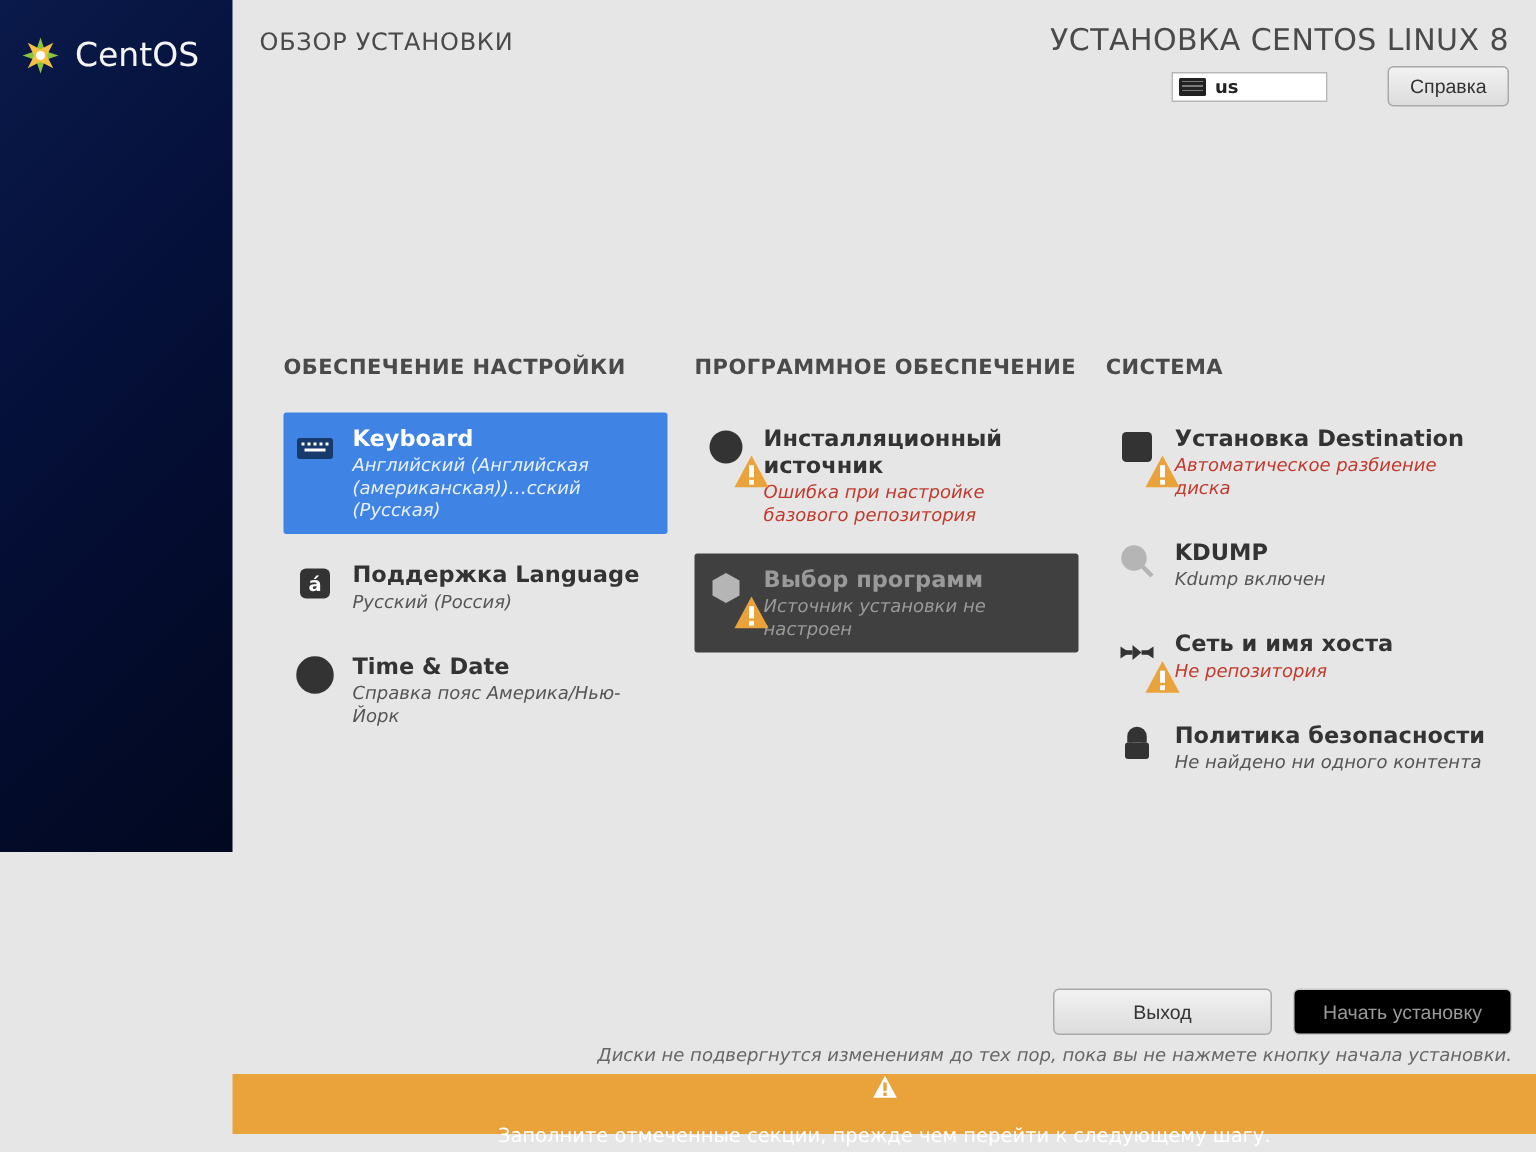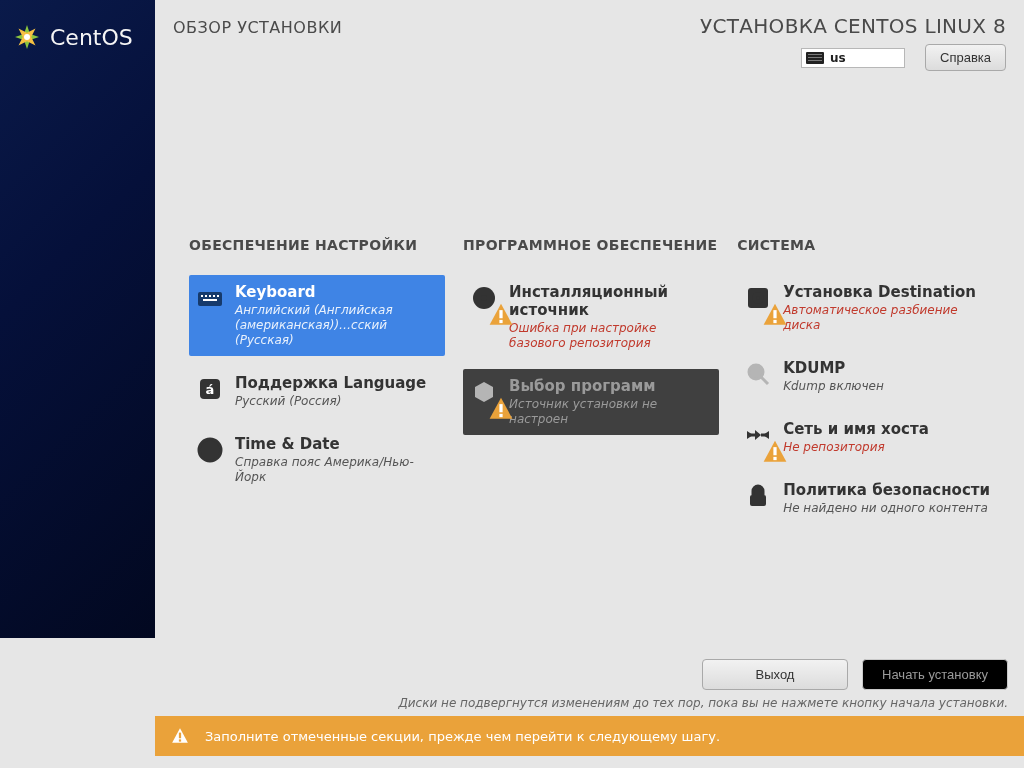--- a/index.html
+++ b/index.html
@@ -1,27 +1,27 @@
 <!DOCTYPE html>
 <html><head>
 <meta charset="utf-8">
 <style>
   * { box-sizing: border-box; margin: 0; padding: 0; }
   html, body { width: 1024px; height: 768px; overflow: hidden; font-family: "DejaVu Sans", "Liberation Sans", Arial, sans-serif; }
   .root { display: flex; width: 1024px; height: 768px; background: #e6e6e6; }
-  .sidebar { width: 155px; height: 638px; background: linear-gradient(135deg, #0a1a4a 0%, #05103a 40%, #020820 100%); position: relative; }
+  .sidebar { width: 155px; height: 568px; background: linear-gradient(135deg, #0a1a4a 0%, #05103a 40%, #020820 100%); position: relative; }
   .sidebar .logo { display:flex; align-items:center; gap:8px; padding: 22px 12px; color:#f5f5f5; font-size:22px; font-weight:400; }
   .logo-swirl { width:30px; height:30px; position:relative; }
   .logo-swirl svg { width:30px; height:30px; }
   .main { flex:1; height:756px; position:relative; display:flex; flex-direction:column; }
   .topbar { display:flex; justify-content:space-between; align-items:flex-start; padding: 14px 18px 6px 18px; }
   .topbar-left { font-size:16px; color:#4a4a4a; letter-spacing:0.5px; font-weight:400; padding-top:4px;}
   .topbar-right { text-align:right; }
   .install-title { font-size:20px; color:#4a4a4a; letter-spacing:0.3px; margin-bottom:6px;}
-  .under-title { display:flex; align-items:center; justify-content:flex-end; gap:20px;}
+  .under-title { display:flex; align-items:center; justify-content:flex-end; gap:40px;}
   .kbd-box { background:#fff; border:1px solid #b7b7b7; padding:2px 6px 2px 4px; display:inline-flex; align-items:center; gap:6px; width:104px; font-size:12px; font-weight:bold; color:#222;}
   .kbd-ico { width:18px; height:12px; background:#222; border-radius:1px; position:relative; }
   .kbd-ico::after{ content:""; position:absolute; inset:2px; background: repeating-linear-gradient(to bottom,#fff 0 1px,#222 1px 3px); opacity:.4;}
   .help-btn { background:linear-gradient(#f2f2f2,#dcdcdc); border:1px solid #a9a9a9; border-radius:4px; padding:5px 14px; font-size:13px; color:#333; cursor:pointer;}
   .columns { display:flex; gap:18px; padding: 160px 18px 0 34px; }
   .col { flex:1; }
   .col-system{ flex:1.05;}
   .col h2 { font-size:14px; color:#4a4a4a; letter-spacing:0.3px; font-weight:700; margin-bottom:22px;}
   .spoke { display:flex; align-items:flex-start; gap:10px; padding:8px 10px 8px 6px; margin-bottom:10px; border-radius:2px; cursor:pointer; min-height:48px;}
   .spoke .ico { width:30px; height:30px; flex:0 0 30px; display:flex; align-items:center; justify-content:center; position:relative;}
@@ -36,21 +36,21 @@
   .spoke.disabled .title { color:#9a9a9a;}
   .spoke.disabled .sub { color:#9a9a9a;}
   .sub.err { color:#c13a2d; }
   .warn-badge { position:absolute; right:-4px; bottom:-4px; width:15px; height:15px; }
   .warn-badge svg{ width:15px; height:15px;}
   .footer { position:absolute; left:0; right:0; bottom:38px; padding: 0 16px 8px 12px; }
   .btnrow { display:flex; justify-content:flex-end; gap:14px; margin-bottom:6px;}
   .btn { background:linear-gradient(#f2f2f2,#dcdcdc); border:1px solid #a9a9a9; border-radius:4px; padding:7px 0; width:146px; font-size:13px; color:#333; cursor:pointer; text-align:center;}
   .btn.disabled { color:#9a9a9a; background:#000000; border-color:#c9c9c9; cursor:default;}
   .disclaimer { text-align:right; font-size:12px; font-style:italic; color:#666;}
-  .warnbar { position:absolute; left:0; right:0; bottom:0; height:40px; background:#eaa23a; display:flex; align-items:center; gap:16px; padding:0 16px; color:#fff; font-size:13px;}
+  .warnbar { position:absolute; left:0; right:0; bottom:0; height:40px; background:#eaa23a; display:flex; align-items:center; gap:16px; padding:0 16px; color:#fff; font-size:13px;flex-direction:column;}
   .warnbar .tri { width:18px; height:18px; }
   .ico-dark path, .ico-dark rect, .ico-dark circle, .ico-dark polygon { fill:#333; }
   .ico-grey path, .ico-grey rect, .ico-grey circle { fill:#b5b5b5; }
 </style>
 </head>
 <body>
 
 <svg width="0" height="0" style="position:absolute">
     <defs>
   <g id="warn-tri">

